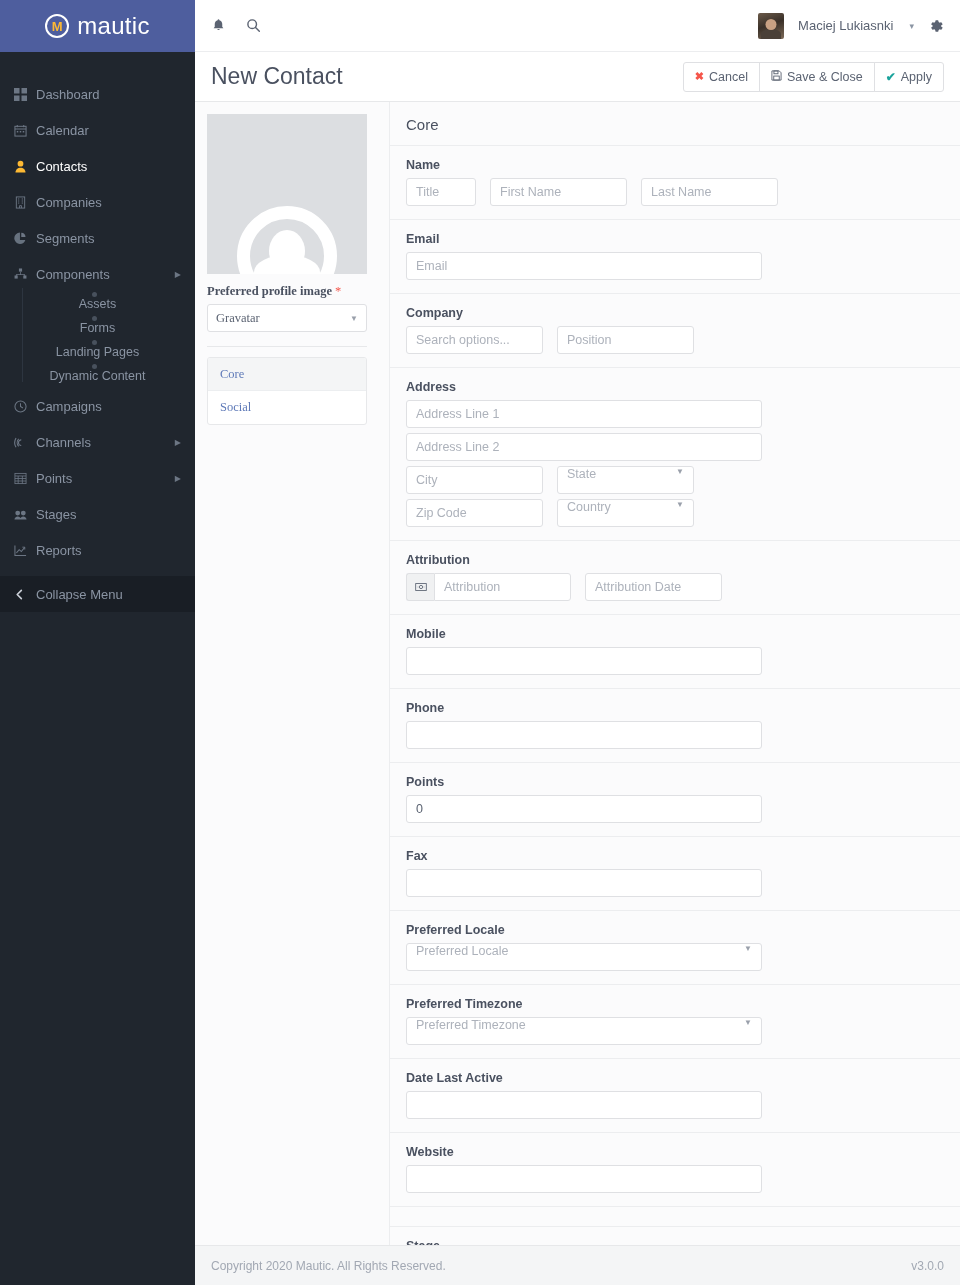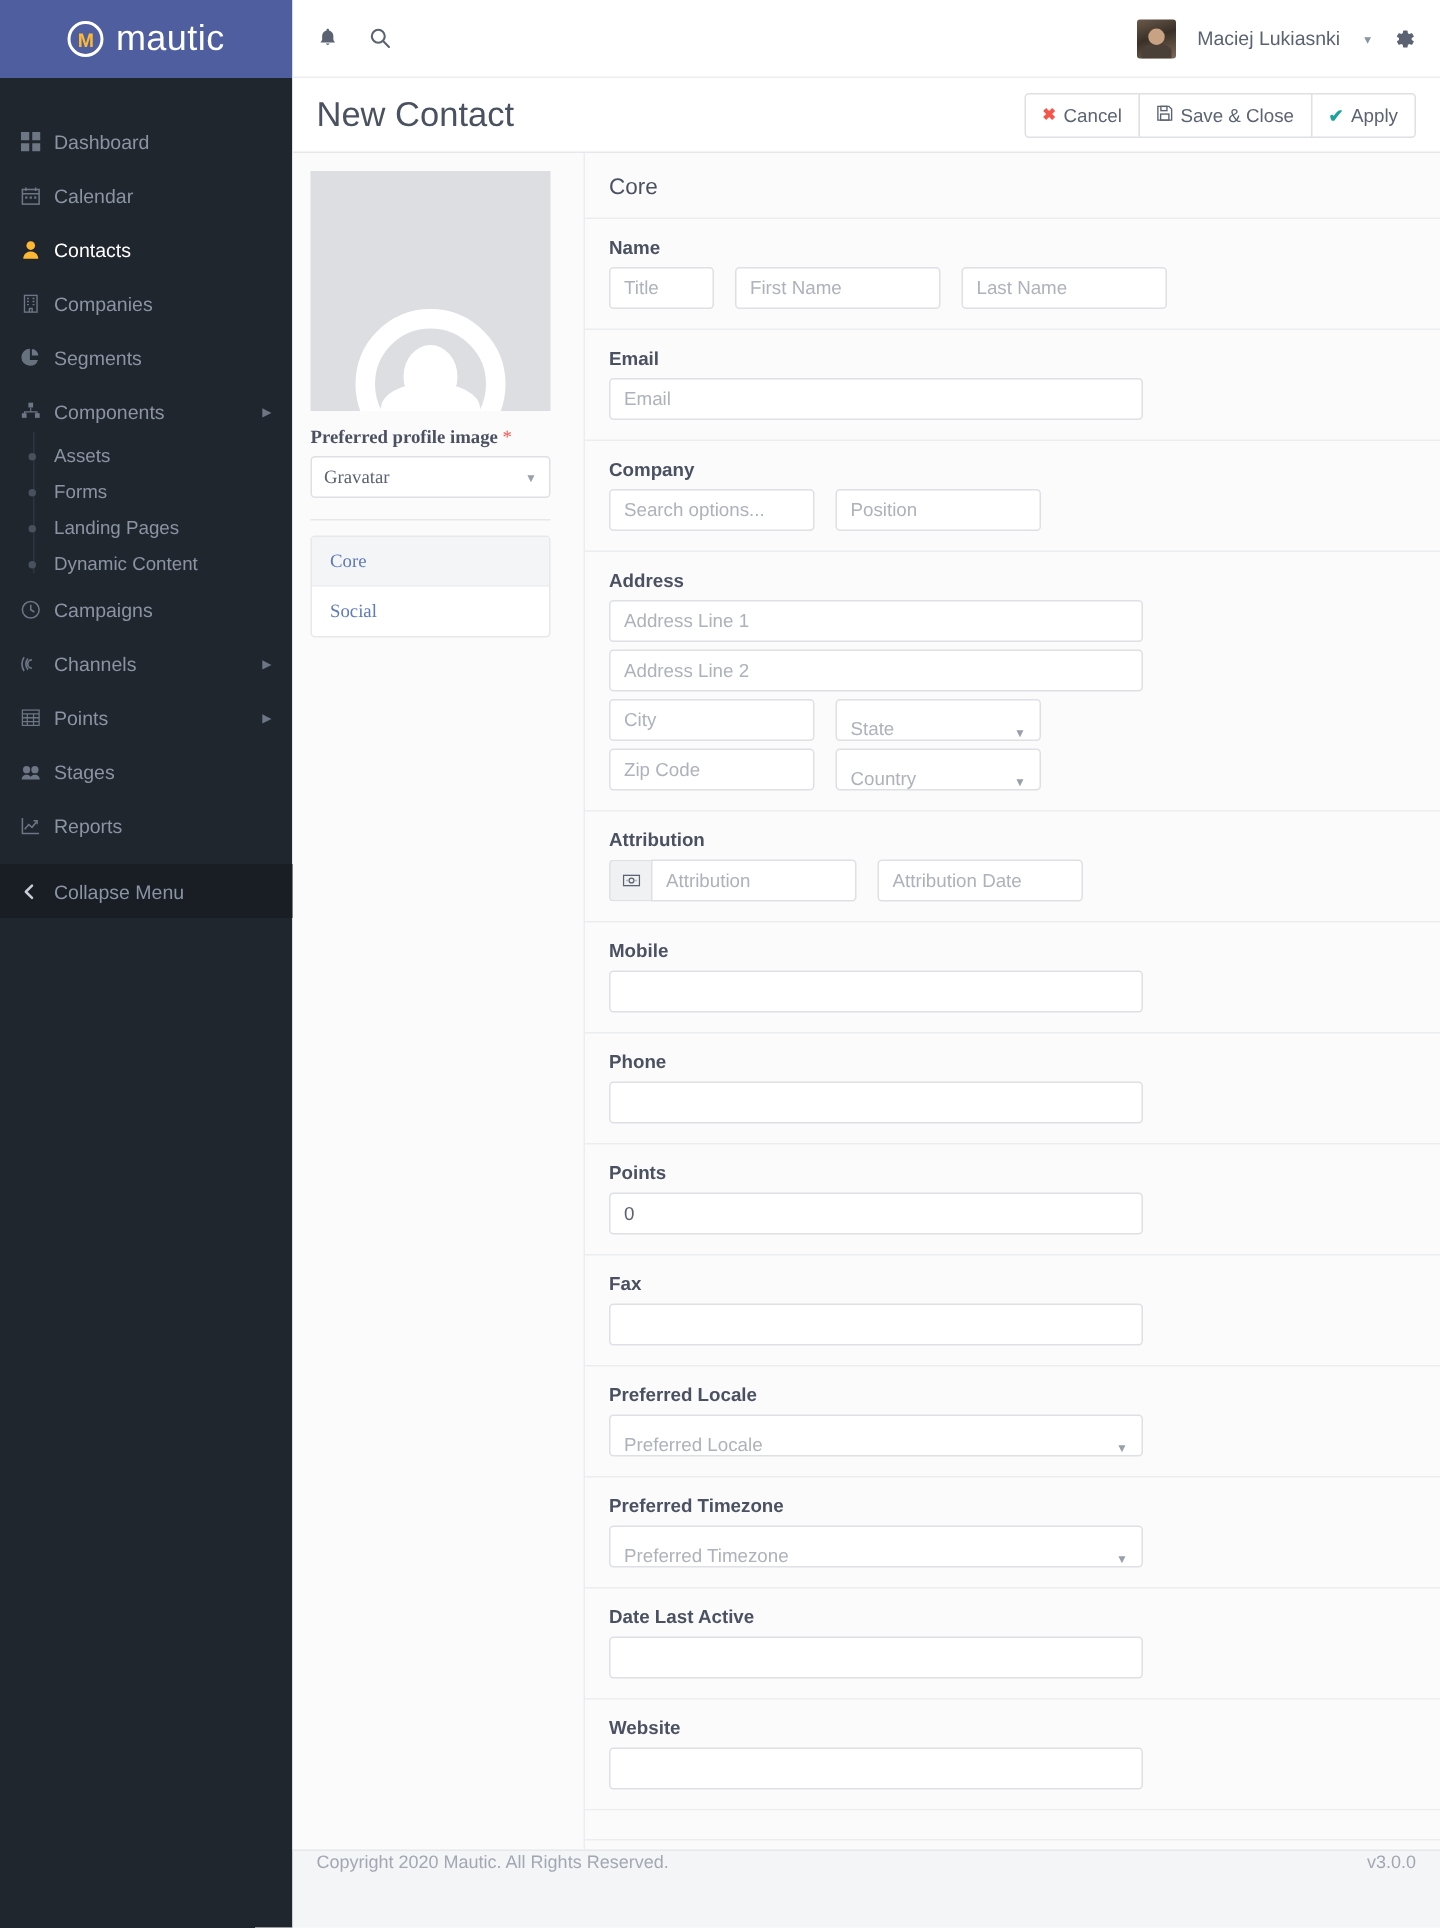--- a/index.html
+++ b/index.html
@@ -53,20 +53,21 @@
   .sub-list:before {
     content: ""; position: absolute;
     left: 22px; top: -4px; bottom: 6px; width: 1px;
     background: #2d3540;
   }
   .sub-item {
     display: flex; align-items: center;
     height: 24px; padding: 0 14px;
     color: #8a94a3; font-size: 12.5px; cursor: pointer;
     position: relative;
+    flex-direction: column;
   }
   .sub-dot {
     width: 22px; min-width: 22px; display: flex; align-items: center;
   }
   .sub-dot i {
     width: 5px; height: 5px; border-radius: 50%;
     background: #48515d; display: block; margin-left: 5px;
   }
   .nav-item.collapse-item {
     background: #191e25; margin-top: 8px;
@@ -206,38 +207,38 @@
     background: #fff; font-size: 12.5px; color: #5b6372;
     padding: 0 9px; outline: none; font-family: "Liberation Sans", sans-serif;
   }
   .inp::placeholder { color: #adb2bb; }
   .w-title { width: 70px; }
   .w-half { width: 137px; }
   .w-full { width: 356px; }
   .selbox {
     height: 28px; border: 1px solid #dfe0e3; border-radius: 3px;
     background: #fff; font-size: 12.5px; color: #adb2bb;
-    display: flex; align-items: flex-end; padding: 0 9px; cursor: pointer;
+    display: flex; align-items: flex-start; padding: 0 9px; cursor: pointer;
   }
   .selbox .scaret { margin-left: auto; color: #9aa0ab; font-size: 8px; }
   .input-group { display: flex; }
   .ig-addon {
     width: 28px; height: 28px;
     border: 1px solid #dfe0e3; border-right: none;
     border-radius: 3px 0 0 3px; background: #f0f1f2;
     display: flex; align-items: center; justify-content: center;
     color: #5b6372;
   }
   .ig-input { border-radius: 0 3px 3px 0; width: 137px; }
   .gap-block { height: 20px; background: #fbfbfc; border-bottom: 1px solid #ecedef; }
 
   .footer {
-    height: 52px; background: #f4f5f6;
+    height: 40px; background: #f4f5f6;
     border-top: 1px solid #e7e8ea;
-    display: flex; align-items: flex-start; padding: 0 16px;
+    display: flex; align-items: center; padding: 0 16px;
     font-size: 12px; color: #a2a8b3;
   }
   .footer .ver { margin-left: auto; color: #a2a8b3; }
 </style>
 </head>
 <body>
 
 <div class="app">
 
   <aside class="sidebar">

